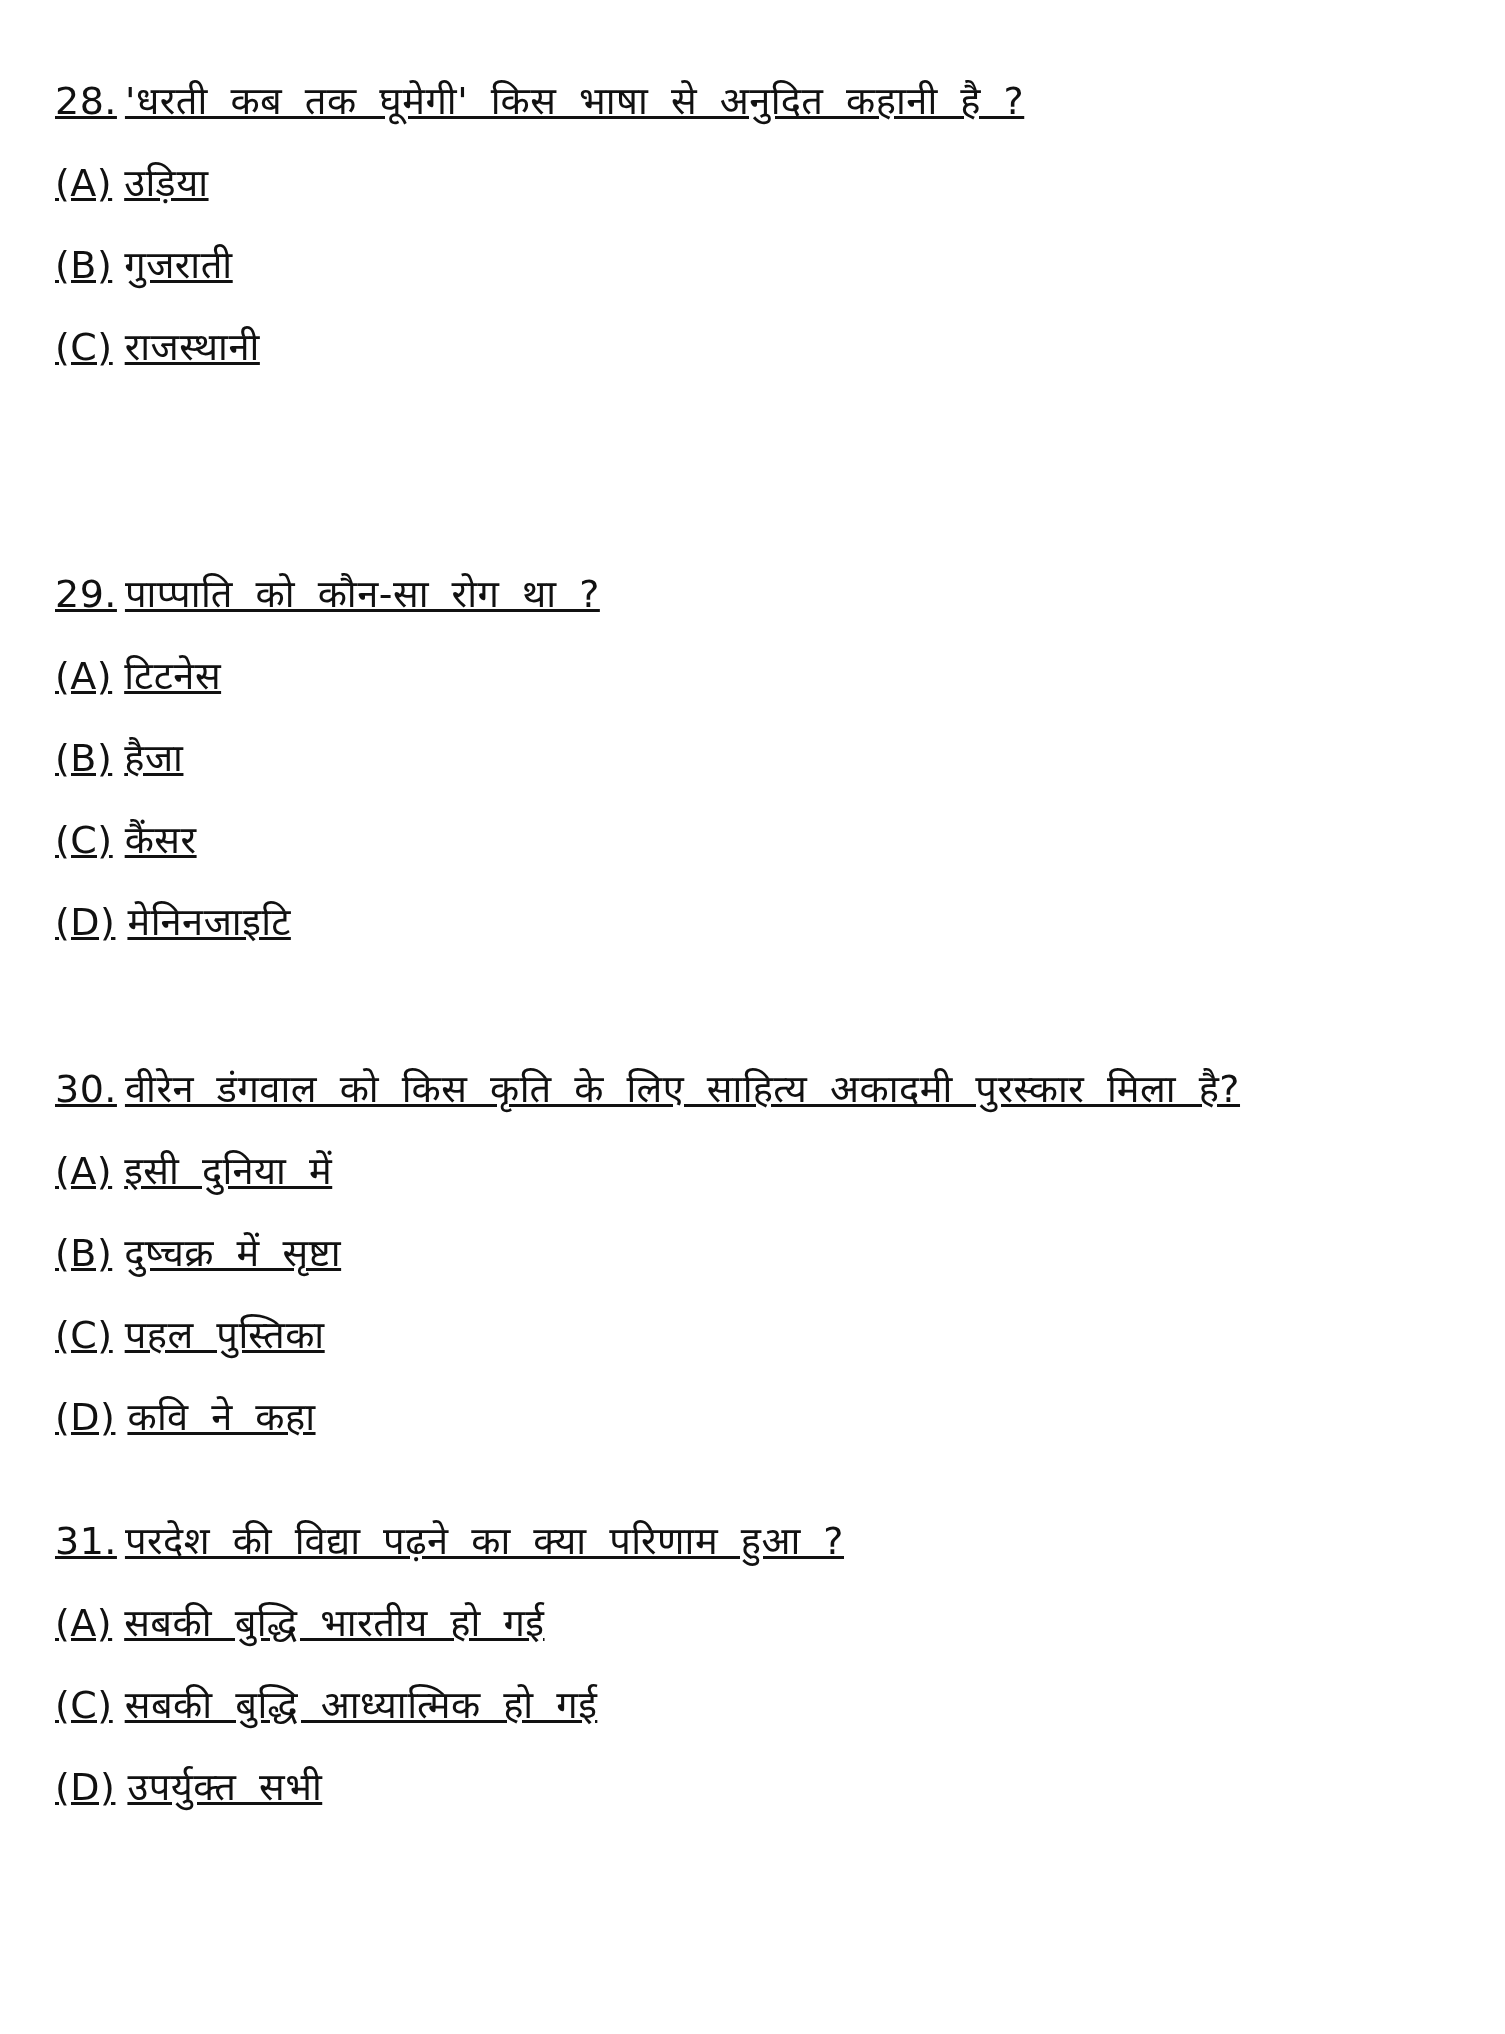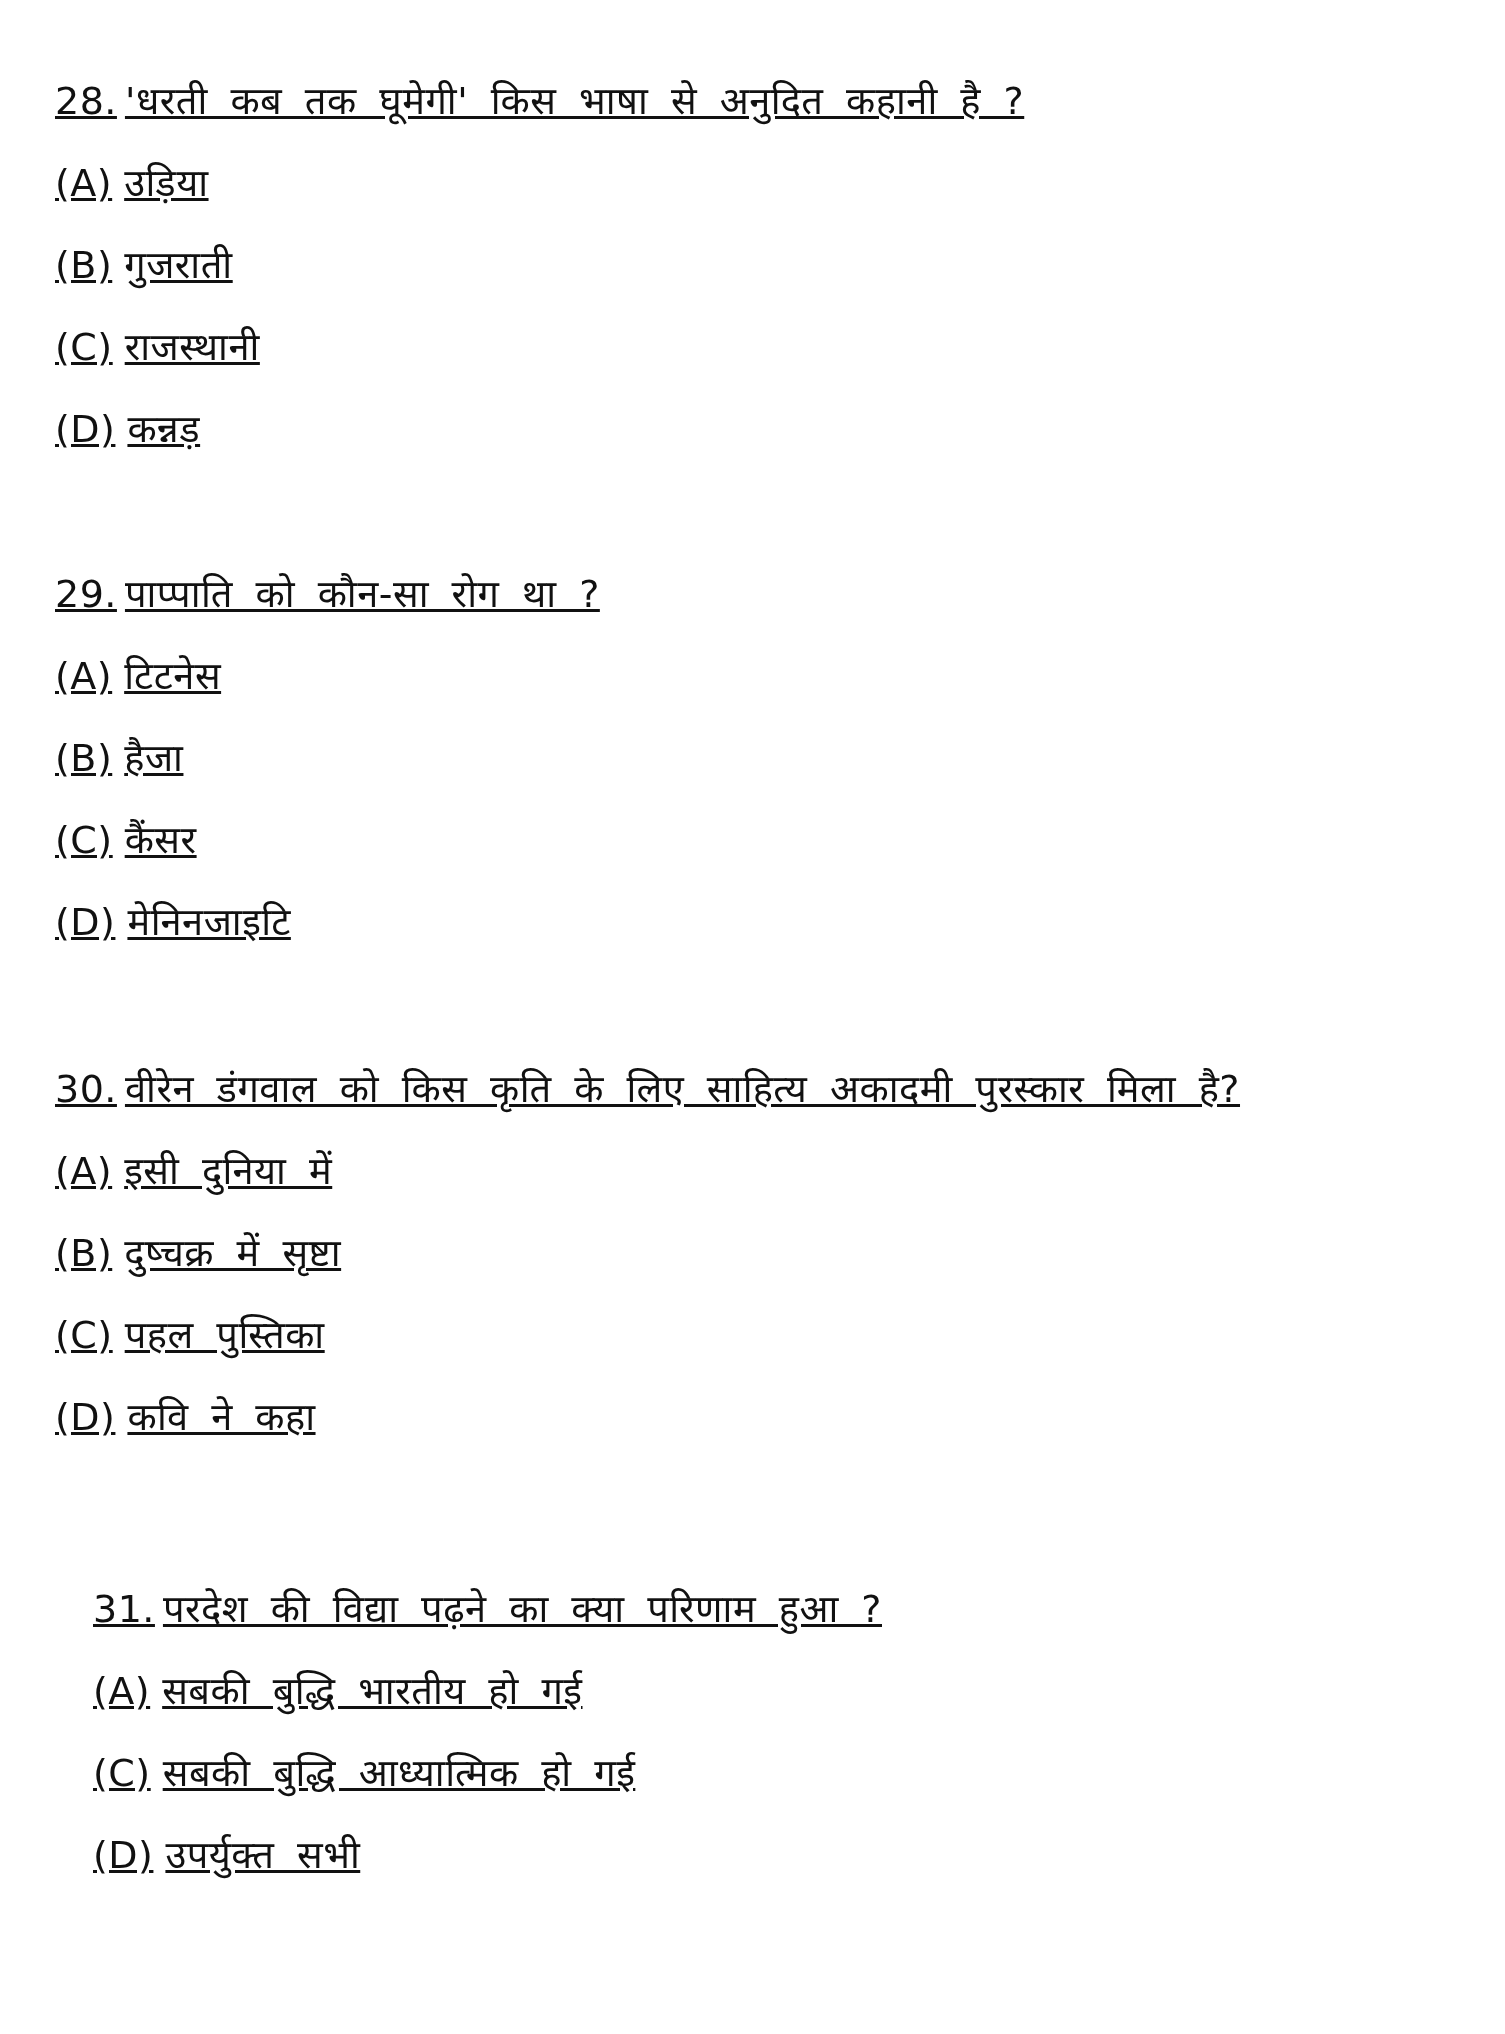--- a/index.html
+++ b/index.html
@@ -20,39 +20,38 @@
 </head>
 <body>
 
 <div class="page">
 
   <div class="question" style="top:60px;">
     <div class="line"><span class="q-num">28.</span><span>'धरती कब तक घूमेगी' किस भाषा से अनुदित कहानी है ?</span></div>
     <div class="line"><span class="opt-key">(A)</span><span>उड़िया</span></div>
     <div class="line"><span class="opt-key">(B)</span><span>गुजराती</span></div>
     <div class="line"><span class="opt-key">(C)</span><span>राजस्थानी</span></div>
-    <div class="line"><span class="opt-key">(D)</span><span>कन्नड़</span></div>
   </div>
 
   <div class="question" style="top:553px;">
     <div class="line"><span class="q-num">29.</span><span>पाप्पाति को कौन-सा रोग था ?</span></div>
     <div class="line"><span class="opt-key">(A)</span><span>टिटनेस</span></div>
     <div class="line"><span class="opt-key">(B)</span><span>हैजा</span></div>
     <div class="line"><span class="opt-key">(C)</span><span>कैंसर</span></div>
     <div class="line"><span class="opt-key">(D)</span><span>मेनिनजाइटि</span></div>
   </div>
 
   <div class="question" style="top:1048px;">
     <div class="line"><span class="q-num">30.</span><span>वीरेन डंगवाल को किस कृति के लिए साहित्य अकादमी पुरस्कार मिला है?</span></div>
     <div class="line"><span class="opt-key">(A)</span><span>इसी दुनिया में</span></div>
     <div class="line"><span class="opt-key">(B)</span><span>दुष्चक्र में सृष्टा</span></div>
     <div class="line"><span class="opt-key">(C)</span><span>पहल पुस्तिका</span></div>
     <div class="line"><span class="opt-key">(D)</span><span>कवि ने कहा</span></div>
   </div>
 
-  <div class="question" style="top:1568px;margin-left:38px;">
+  <div class="question" style="top:1500px;">
     <div class="line"><span class="q-num">31.</span><span>परदेश की विद्या पढ़ने का क्या परिणाम हुआ ?</span></div>
     <div class="line"><span class="opt-key">(A)</span><span>सबकी बुद्धि भारतीय हो गई</span></div>
     <div class="line"><span class="opt-key">(C)</span><span>सबकी बुद्धि आध्यात्मिक हो गई</span></div>
     <div class="line"><span class="opt-key">(D)</span><span>उपर्युक्त सभी</span></div>
   </div>
 
 </div>
 
 </body></html>

